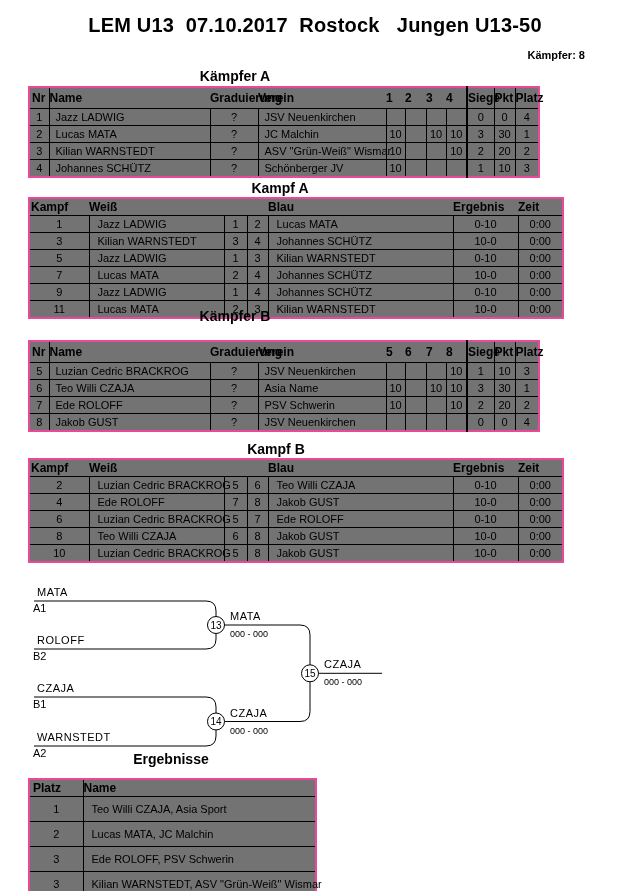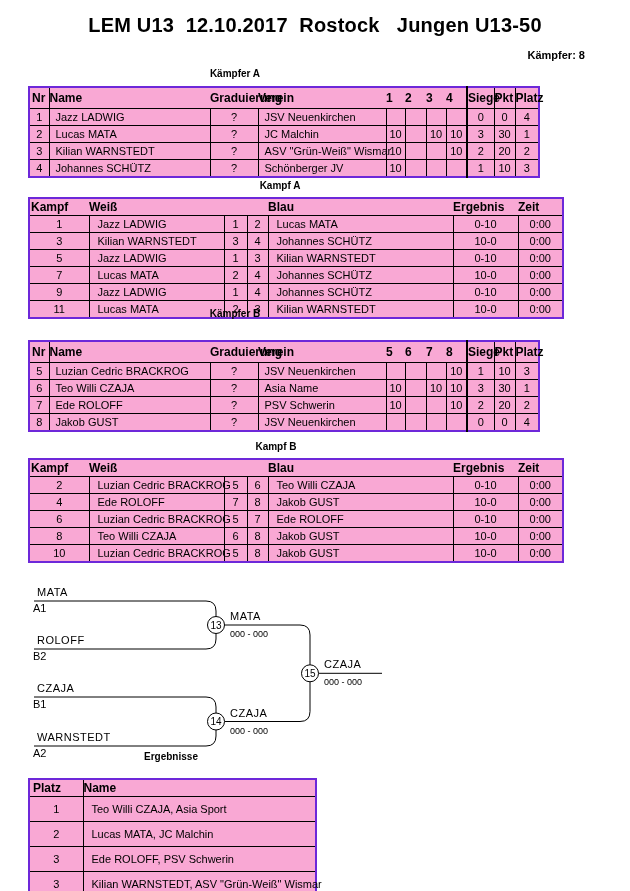--- a/index.html
+++ b/index.html
@@ -4,29 +4,29 @@
 <style>
   html,body{margin:0;padding:0;background:#fff;}
   .page{position:relative;width:630px;height:891px;background:#ffffff;
         font-family:"Liberation Sans",sans-serif;color:#000;overflow:hidden;}
 
   .title{position:absolute;left:0;top:14px;width:630px;text-align:center;
          font-size:20px;font-weight:bold;white-space:pre;letter-spacing:.2px;}
   .fighter-count{position:absolute;top:49px;right:45px;font-size:11px;font-weight:bold;}
 
   .sec-title{position:absolute;width:200px;text-align:center;
-             font-size:10px;font-weight:bold;white-space:nowrap;}
+             font-size:14px;font-weight:bold;white-space:nowrap;}
   .t-ka{left:135px;top:68px;}
   .t-fa{left:180px;top:180px;}
   .t-kb{left:135px;top:308px;}
   .t-fb{left:176px;top:441px;}
   .t-erg{left:71px;top:751px;}
 
   table.tbl{position:absolute;border-collapse:collapse;table-layout:fixed;
-            border:2px solid #6d28d9;background:#f9a8d4;}
+            border:2px solid #ec4899;background:#737373;}
   .tbl th{font-size:12px;font-weight:bold;padding:0;border:none;
           border-bottom:1px solid #000;text-align:left;white-space:nowrap;}
   .tbl td{font-size:11px;border:1px solid #000;padding:0 2px;text-align:center;
           white-space:nowrap;overflow:visible;}
 
   
   .kaempfer{width:510px;}
   .kaempfer th{height:20px;}
   .kaempfer td{height:16px;}
   .kaempfer th:nth-child(1){text-align:left;padding-left:2px;border-right:1px solid #000;}
@@ -62,21 +62,21 @@
   .seed-code{font-size:11px;}
   .win-name{font-size:11px;letter-spacing:.5px;}
   .win-score{font-size:9px;fill:#808080;}
   .circle-num{font-size:10px;text-anchor:middle;}
 </style>
 </head>
 <body>
 
 <div class="page">
 
-  <div class="title">LEM U13  12.10.2017  Rostock   Jungen U13-50</div>
+  <div class="title">LEM U13  07.10.2017  Rostock   Jungen U13-50</div>
   <div class="fighter-count">Kämpfer: 8</div>
 
   <div class="sec-title t-ka">Kämpfer A</div>
   <table class="tbl kaempfer k-a">
       <colgroup>
         <col style="width: 20px;">
         <col style="width: 161px;">
         <col style="width: 48px;">
         <col style="width: 128px;">
         <col style="width: 19px;">

